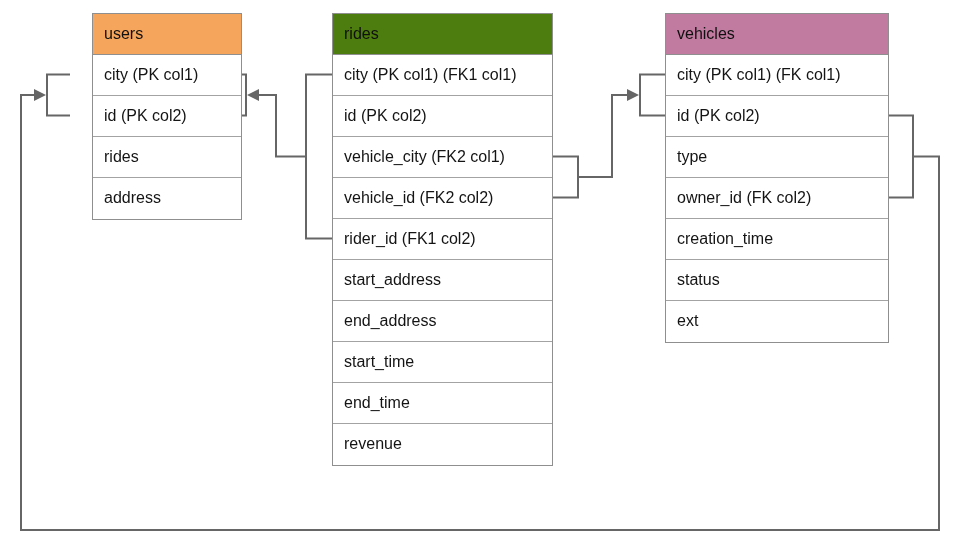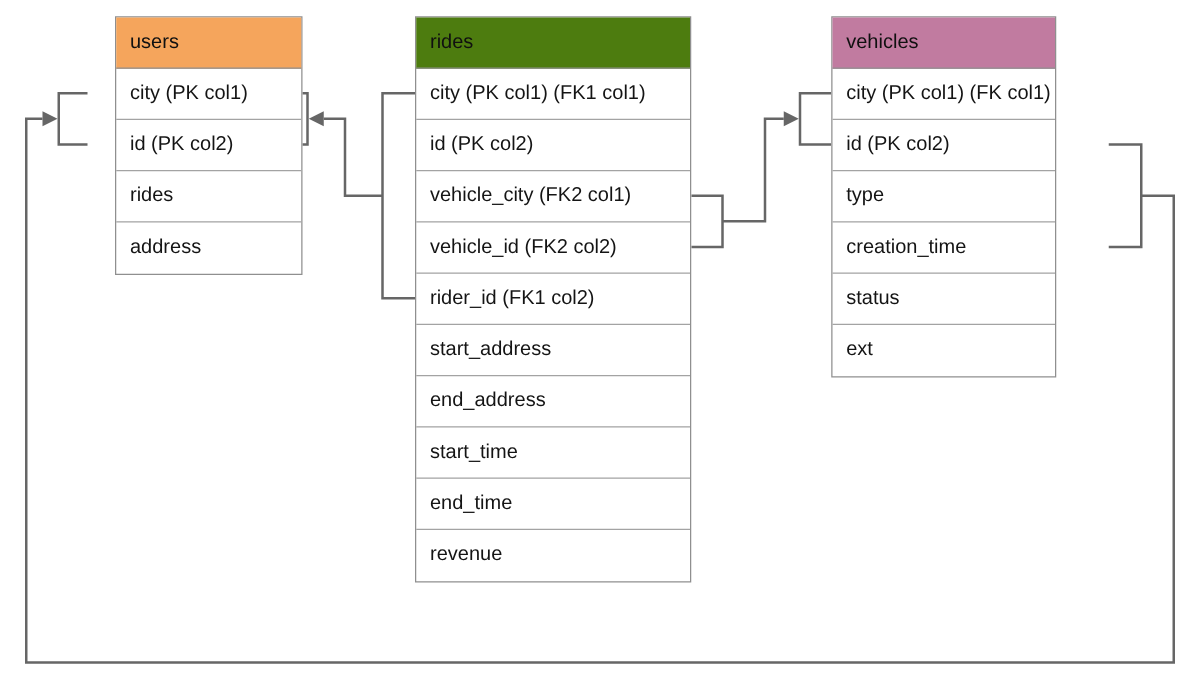--- a/index.html
+++ b/index.html
@@ -58,21 +58,21 @@
     padding: 0 11px;
     border-bottom: 1px solid #a3a3a3;
     overflow: hidden;
     white-space: nowrap;
   }
   .table-card .tr:last-child {
     border-bottom: none;
   }
   #table-0 { left: 70px;  top: 13px; width: 150px; margin-left: 22px; }
   #table-1 { left: 332px; top: 13px; width: 221px; }
-  #table-2 { left: 665px; top: 13px; width: 180px; }
+  #table-2 { left: 665px; top: 13px; width: 224px; }
 </style>
 </head>
 <body>
 
 <div class="stage">
 
   <svg class="connector-layer" viewBox="0 0 960 540">
 
     <path d="M220,74.5 H246 V115.5 H220"></path>
     <path d="M332,74.5 H306 V238.5 H332"></path>
@@ -110,18 +110,19 @@
       <div class="tr">start_time</div>
       <div class="tr">end_time</div>
       <div class="tr">revenue</div>
     </div>
 
   <div class="table-card" id="table-2">
     <div class="th" style="background: rgb(193, 123, 160);">vehicles</div>
   <div class="tr">city (PK col1) (FK col1)</div>
       <div class="tr">id (PK col2)</div>
       <div class="tr">type</div>
+      <div class="tr">owner_id (FK col2)</div>
       <div class="tr">creation_time</div>
       <div class="tr">status</div>
       <div class="tr">ext</div>
     </div>
 
 </div>
 
 </body></html>

